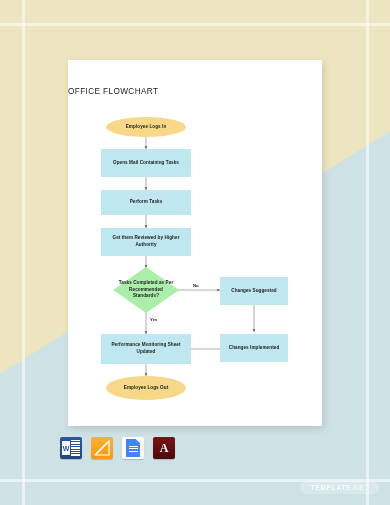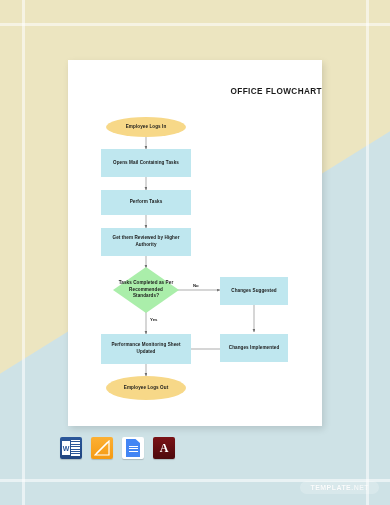--- a/index.html
+++ b/index.html
@@ -53,23 +53,23 @@
     height: 366px;
     background: #ffffff;
     box-shadow: 2px 3px 7px rgba(0,0,0,0.13);
   }
 
   .page-title {
     position: absolute;
     top: 27px;
     left: 0;
     width: 100%;
-    text-align: right;
+    text-align: left;
     font-size: 8.2px;
-    font-weight: bold;
+    font-weight: normal;
     letter-spacing: 0.4px;
     color: #1b1b1b;
   }
 
   
   .flow {
     position: absolute;
     left: 0;
     top: 0;
     width: 254px;

